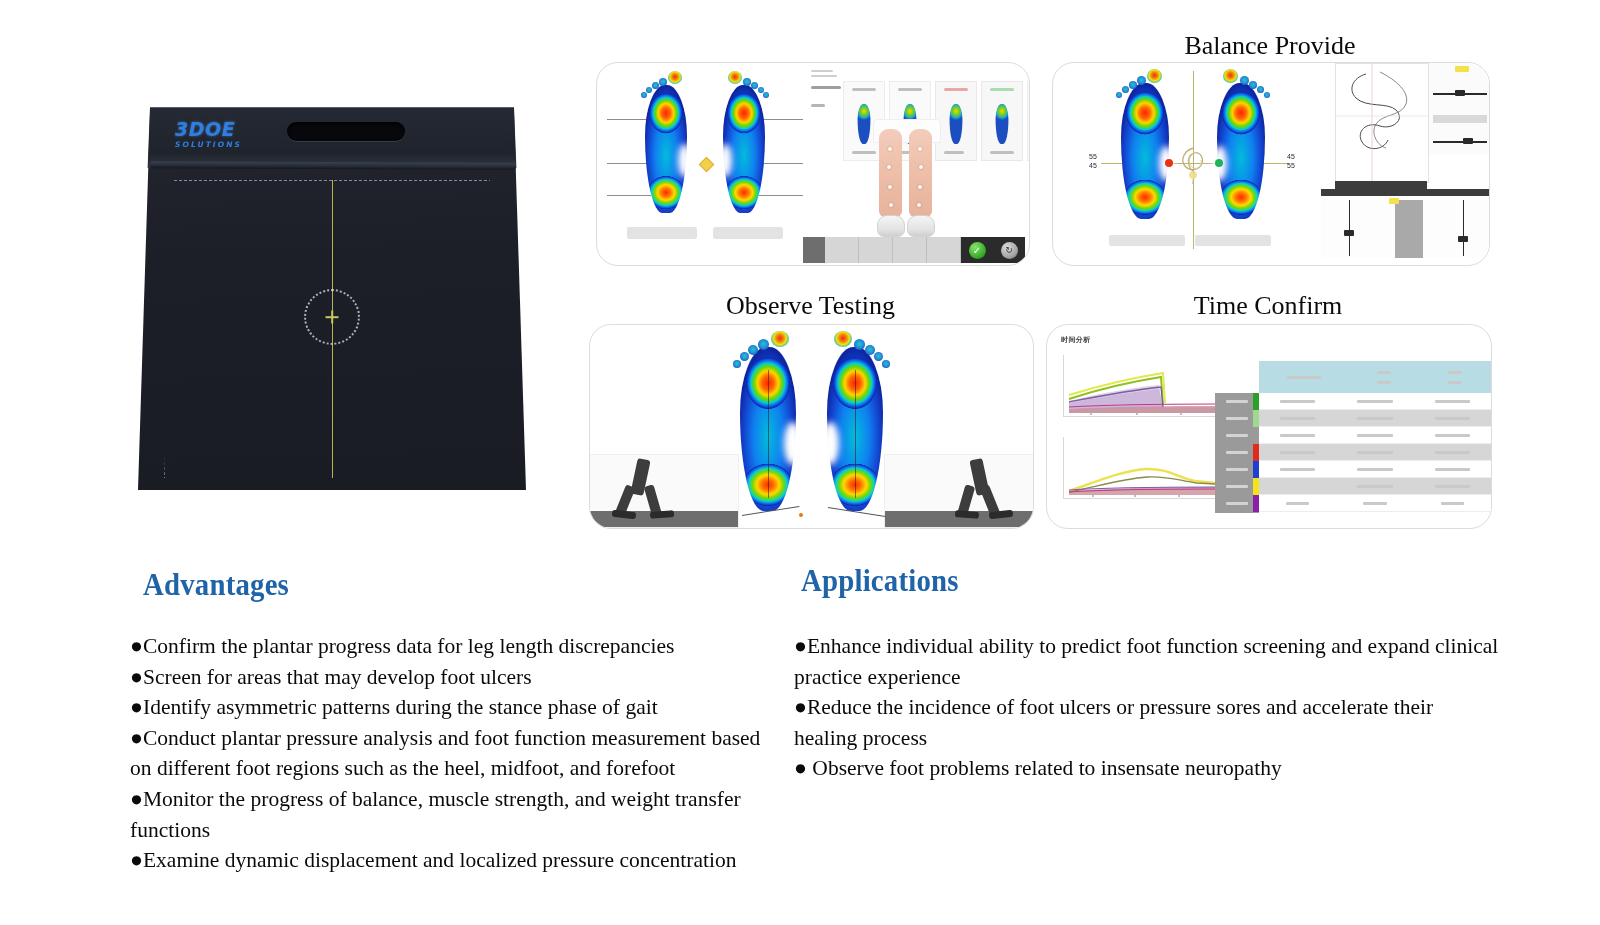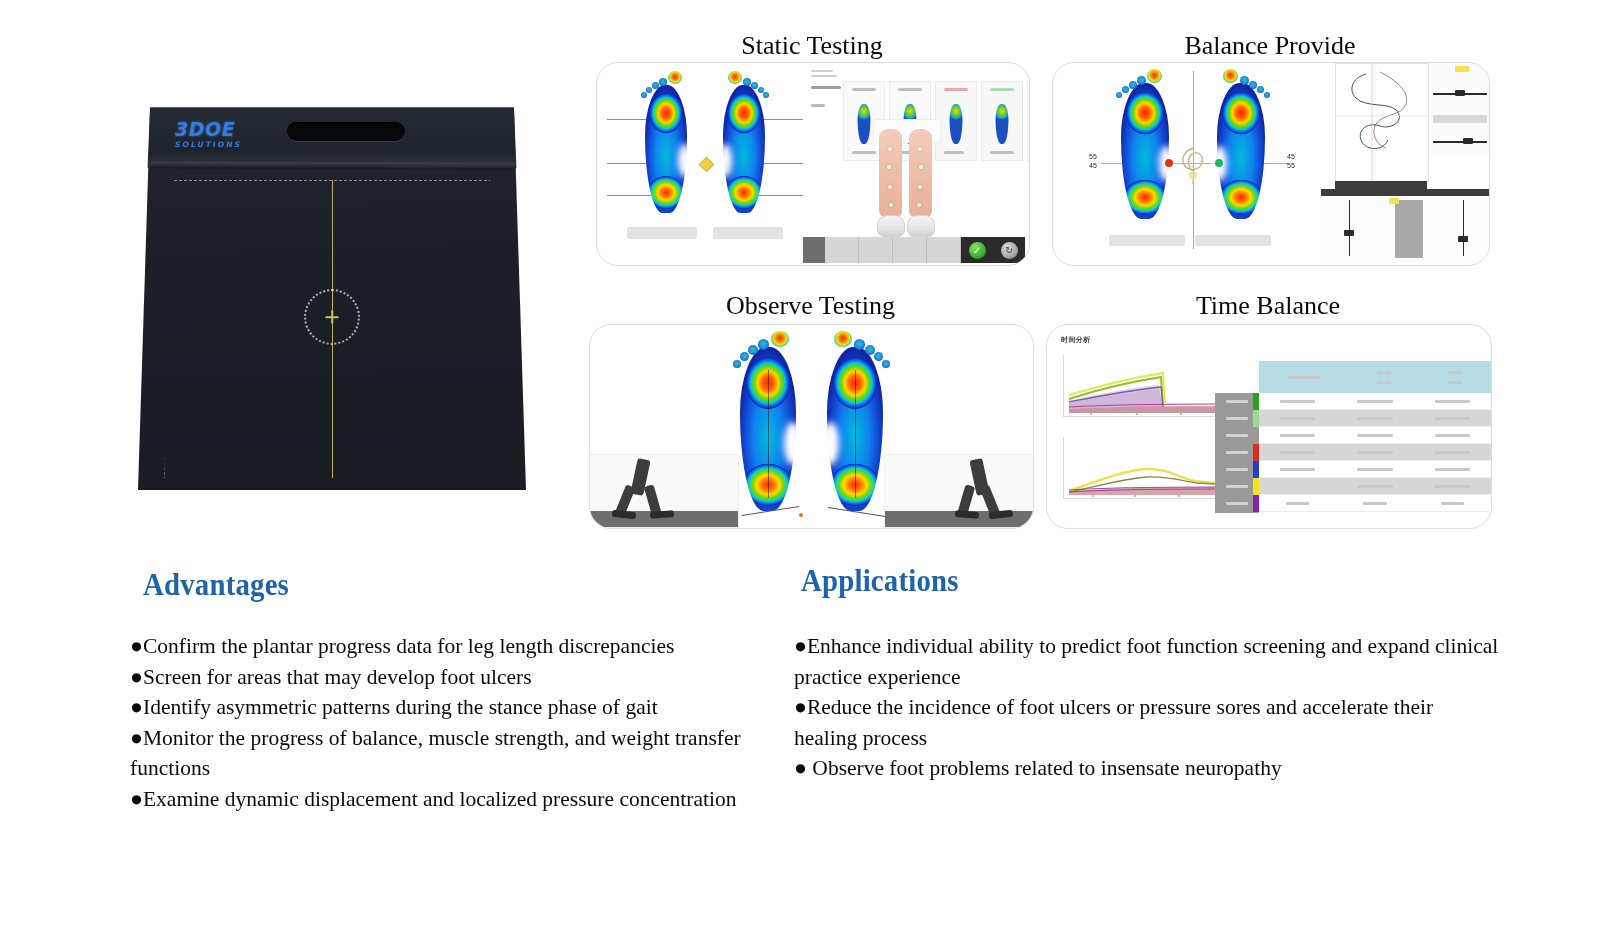--- a/index.html
+++ b/index.html
@@ -320,24 +320,23 @@
       <div class="dash-rect"></div>
       <div class="center-line"></div>
       <div class="target">
         <div class="ring"></div>
         <div class="cross-h"></div>
         <div class="cross-v"></div>
       </div>
     </div>
   </div>
 
-  <div class="panel-title" style="left:596px;top:31px;width:432px;">Static Testing</div>
   <div class="panel-title" style="left:1052px;top:31px;width:436px;">Balance Provide</div>
   <div class="panel-title" style="left:589px;top:291px;width:443px;">Observe Testing</div>
-  <div class="panel-title" style="left:1046px;top:291px;width:444px;">Time Balance</div>
+  <div class="panel-title" style="left:1046px;top:291px;width:444px;">Time Confirm</div>
 
   <div class="panel" id="panel-static">
 
     <div class="static-left">
 
       <div class="hline" style="left:2px;top:52px;width:44px;"></div>
       <div class="hline" style="left:2px;top:96px;width:44px;"></div>
       <div class="hline" style="left:2px;top:128px;width:44px;"></div>
       <div class="hline" style="right:2px;top:52px;width:44px;"></div>
       <div class="hline" style="right:2px;top:96px;width:44px;"></div>
@@ -733,20 +732,21 @@
       </div>
     </div>
   </div>
 
   <div class="section-heading" id="heading-advantages" style="color: rgb(31, 99, 168);">Advantages</div>
 
   <div class="bullet-list" id="list-advantages">
     <p>●Confirm the plantar progress data for leg length discrepancies</p>
     <p>●Screen for areas that may develop foot ulcers</p>
     <p>●Identify asymmetric patterns during the stance phase of gait</p>
+    <p>●Conduct plantar pressure analysis and foot function measurement based on different foot regions such as the heel, midfoot, and forefoot</p>
     <p>●Monitor the progress of balance, muscle strength, and weight transfer functions</p>
     <p>●Examine dynamic displacement and localized pressure concentration</p>
   </div>
 
   <div class="section-heading" id="heading-applications" style="color: rgb(31, 99, 168);">Applications</div>
 
   <div class="bullet-list" id="list-applications">
     <p>●Enhance individual ability to predict foot function screening and expand clinical practice experience</p>
     <p>●Reduce the incidence of foot ulcers or pressure sores and accelerate their healing process</p>
     <p>● Observe foot problems related to insensate neuropathy</p>

